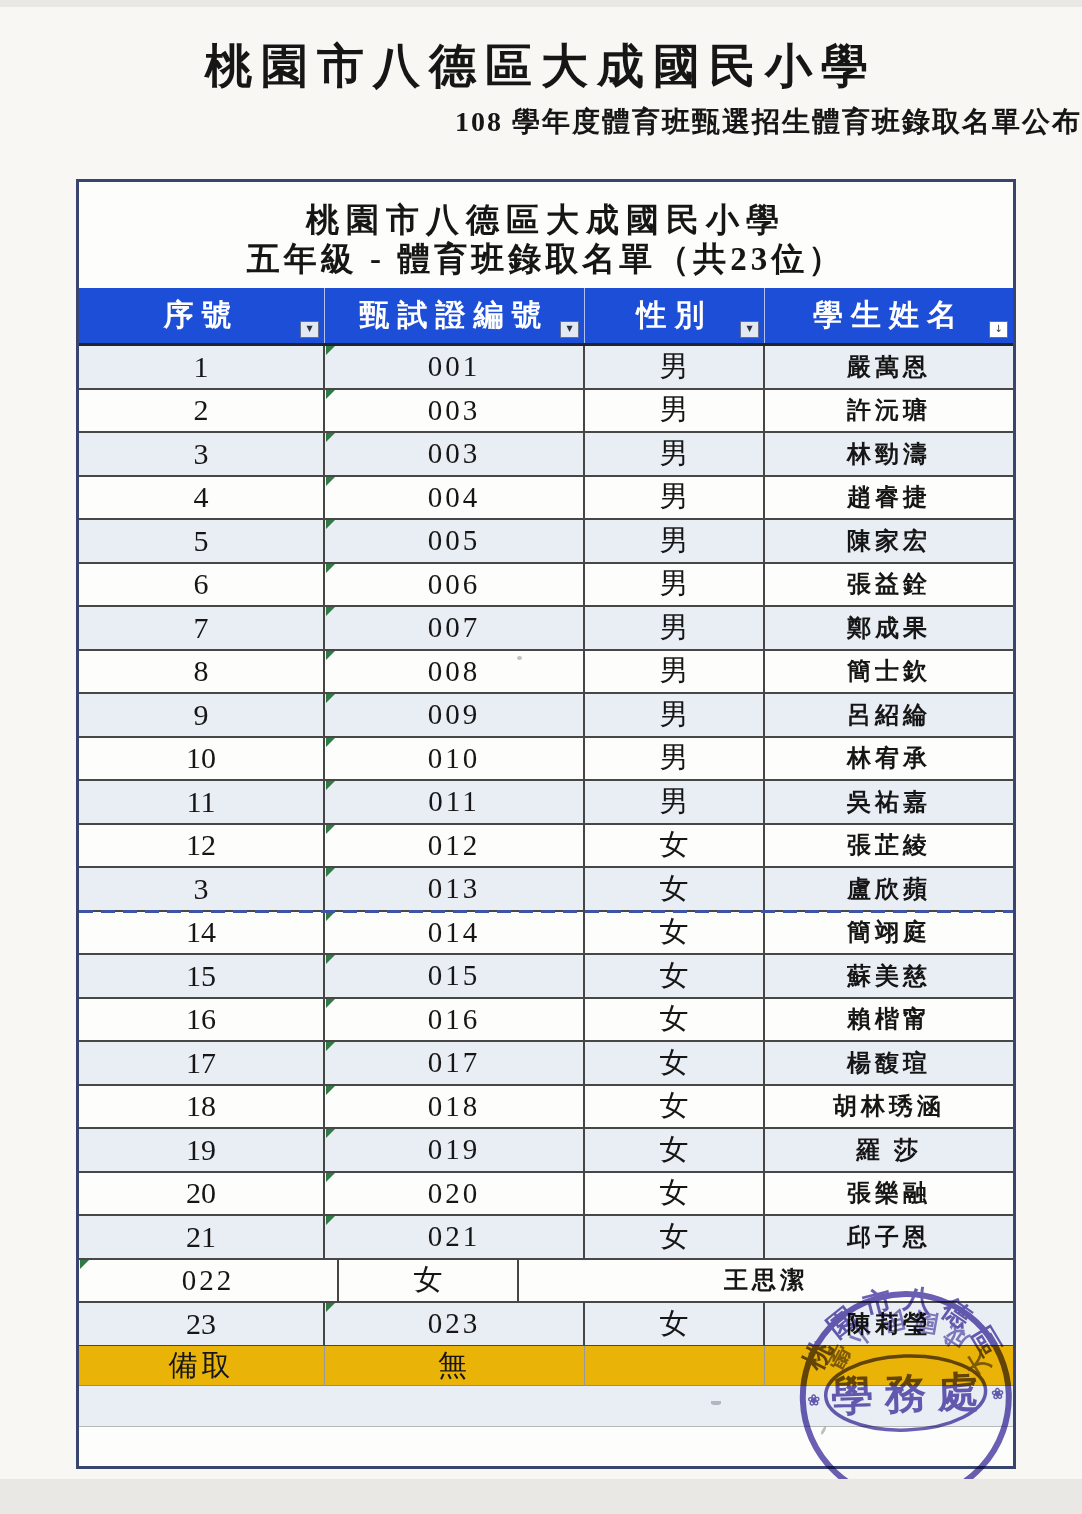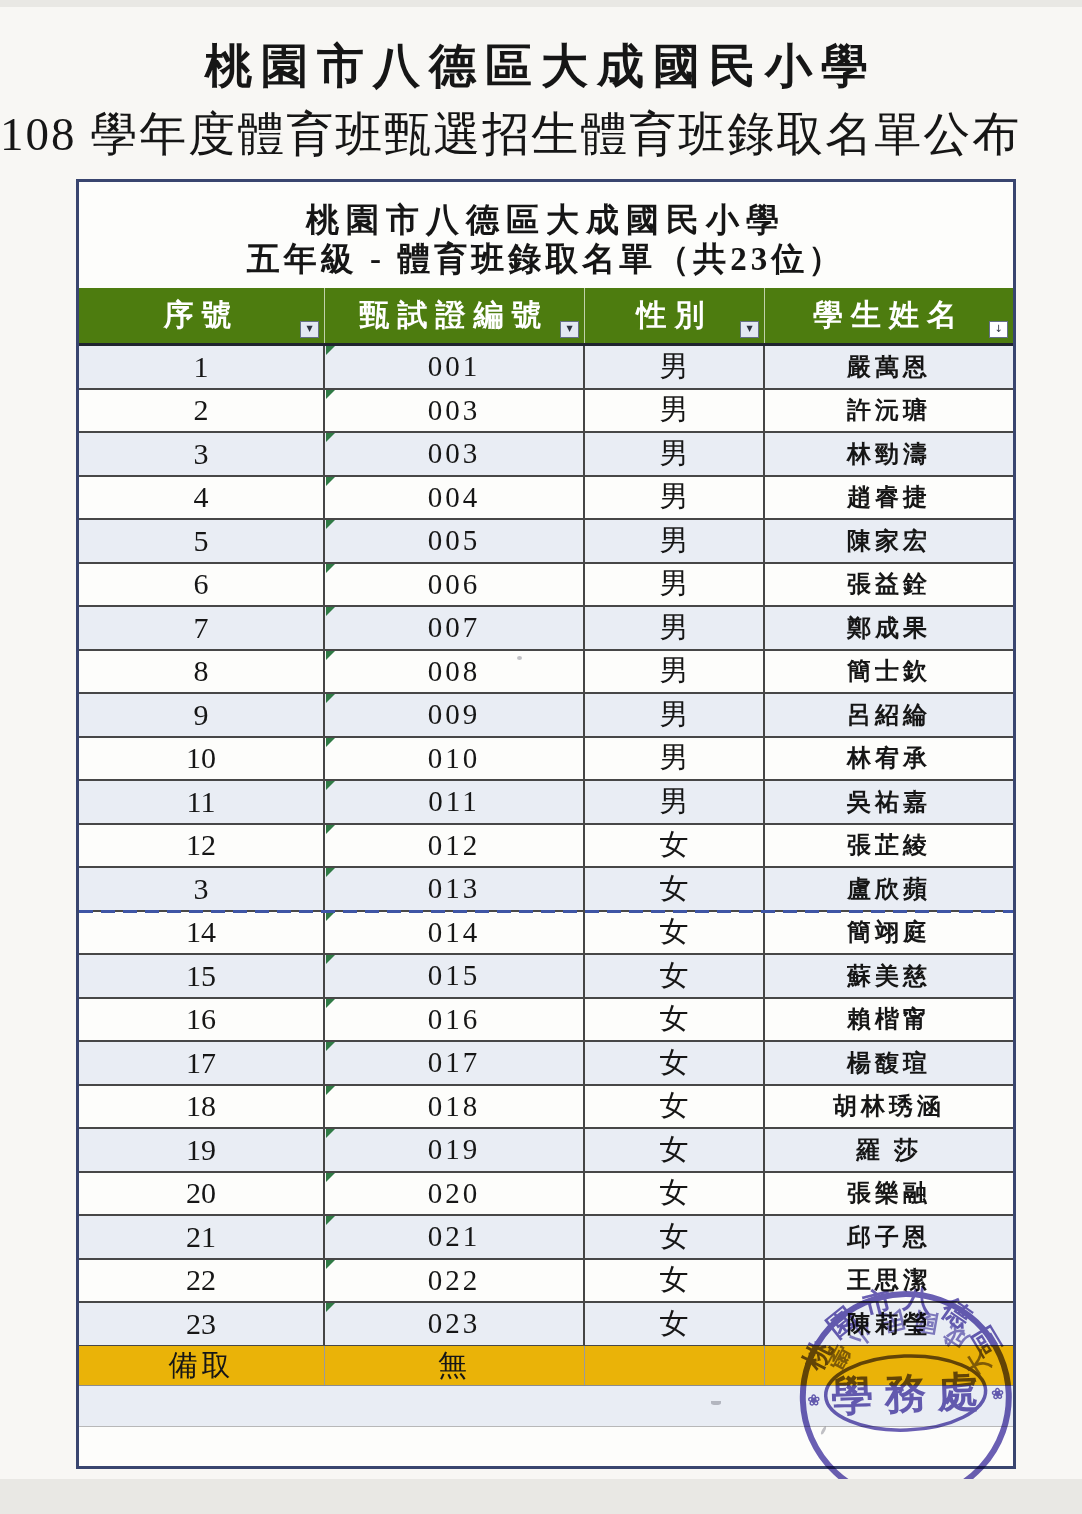--- a/index.html
+++ b/index.html
@@ -4,32 +4,32 @@
 <style>
   html,body{margin:0;padding:0;background:#e9e8e4;}
   .page{
     position:relative;width:1082px;height:1472px;margin:7px auto;
     background:#f8f7f4;overflow:hidden;
     font-family:"Liberation Serif","DejaVu Serif",serif;color:#161616;
   }
   
   .doc-title1{position:absolute;top:28px;left:0;width:100%;text-align:center;
     font-size:47px;font-weight:bold;letter-spacing:9px;}
-  .doc-title2{position:absolute;top:96px;left:0;width:100%;text-align:left;
-    font-size:47px;font-weight:normal;letter-spacing:2px;}
+  .doc-title2{position:absolute;top:96px;left:0;width:100%;text-align:right;
+    font-size:28px;font-weight:bold;letter-spacing:2px;}
   
   .sheet{position:absolute;left:76px;top:172px;width:940px;height:1290px;
     box-sizing:border-box;border:3px solid #39456f;background:#fdfdfb;}
   .sheet-sub1{position:absolute;top:16px;left:0;width:100%;text-align:center;
     font-size:33px;font-weight:bold;letter-spacing:7px;}
   .sheet-sub2{position:absolute;top:55px;left:0;width:100%;text-align:center;
     font-size:33px;font-weight:bold;letter-spacing:4px;}
   
   .thead{position:absolute;top:106px;left:0;width:934px;height:58px;
-    display:flex;box-sizing:border-box;background:#4d7c0f;
+    display:flex;box-sizing:border-box;background:#1d4ed8;
     border-bottom:3px solid #20242f;}
   .th{position:relative;display:flex;align-items:center;justify-content:center;
     color:#ffffff;font-weight:bold;font-size:30px;letter-spacing:8px;
     box-sizing:border-box;}
   .th:not(:last-child){border-right:1px solid rgba(255,255,255,.65);}
   .w-no{width:246px;}.w-code{width:260px;}.w-gender{width:180px;}.w-name{flex:1;}
   .filter{position:absolute;right:5px;bottom:5px;width:17px;height:15px;
     background:#e3e9f2;border:1px solid #667089;color:#2d3340;
     font-family:"DejaVu Sans",sans-serif;font-size:8px;line-height:14px;
     text-align:center;letter-spacing:0;font-weight:normal;}
@@ -413,23 +413,20 @@
             <span class="corner"></span>
           </div>
           <div class="td td-gender w-gender">
             <span>女</span>
           </div>
           <div class="td td-name w-name">
             <span>邱子恩</span>
           </div>
         </div>
         <div class="tr">
-          <div class="td td-no w-no">
-            <span>22</span>
-          </div>
           <div class="td td-code w-code">
             <span>022</span>
             <span class="corner"></span>
           </div>
           <div class="td td-gender w-gender">
             <span>女</span>
           </div>
           <div class="td td-name w-name">
             <span>王思潔</span>
           </div>

